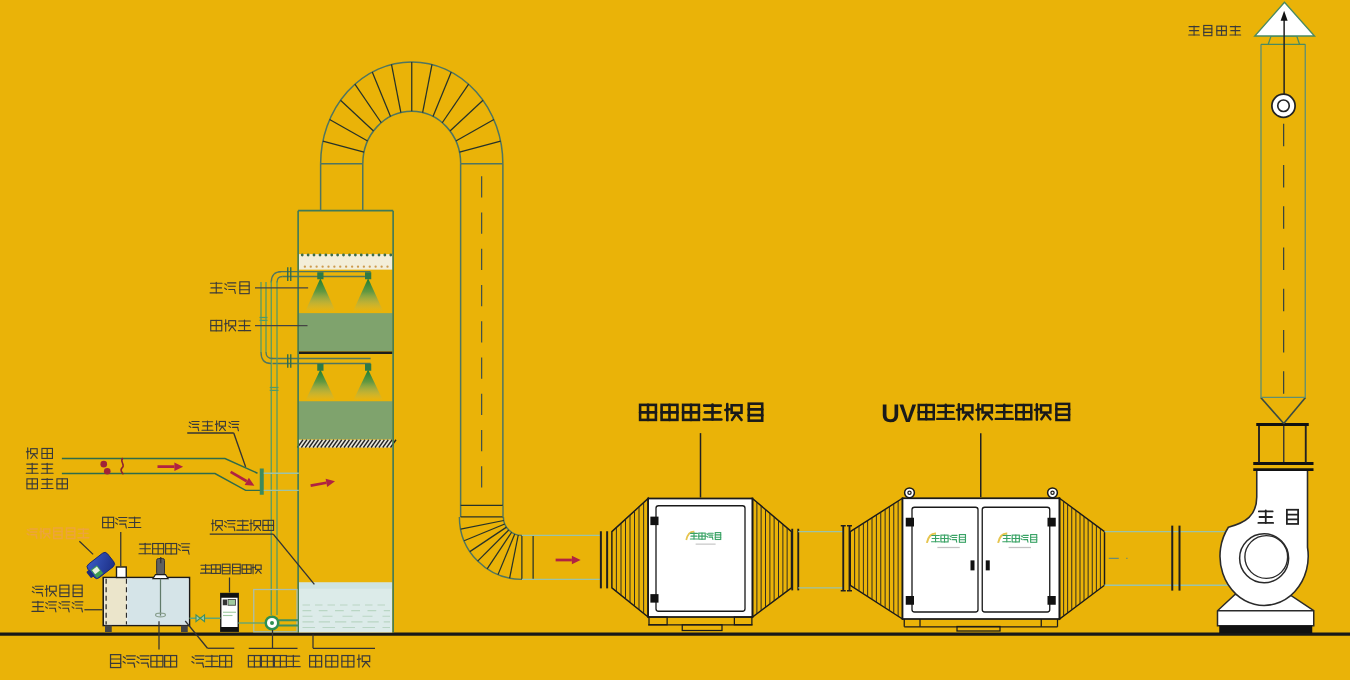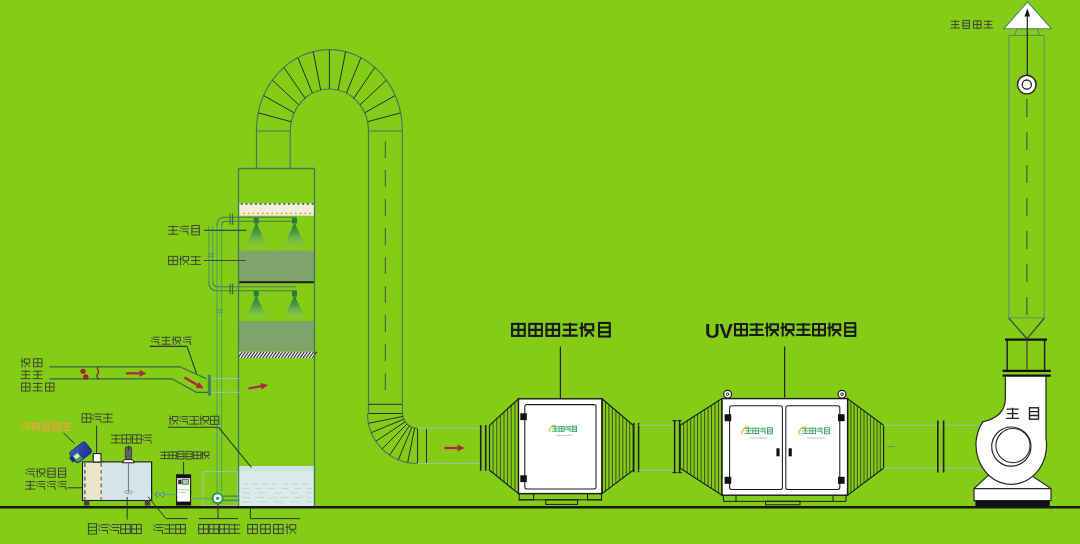--- a/index.html
+++ b/index.html
@@ -1,15 +1,15 @@
 <!DOCTYPE html>
 <html><head><meta charset="utf-8"><style>
 html,body{margin:0;padding:0;background:#ffffff;}
 *{font-family:"Liberation Sans",sans-serif;}
-#wrap{position:relative;width:1080px;height:544px;overflow:hidden;background:#84cc16;}
+#wrap{position:relative;width:1080px;height:544px;overflow:hidden;background:#eab308;}
 </style></head><body>
 <div id="wrap">
 <svg width="1080" height="544" viewBox="0 0 1080 544" xmlns="http://www.w3.org/2000/svg">
 <defs>
         <linearGradient id="cone" x1="0" y1="0" x2="0" y2="1">
           <stop offset="0" stop-color="#187a2e"></stop>
           <stop offset="0.40" stop-color="#45924e" stop-opacity="0.82"></stop>
           <stop offset="1" stop-color="#9dc49e" stop-opacity="0"></stop>
         </linearGradient>
         <linearGradient id="blu" x1="0" y1="0" x2="1" y2="1">

